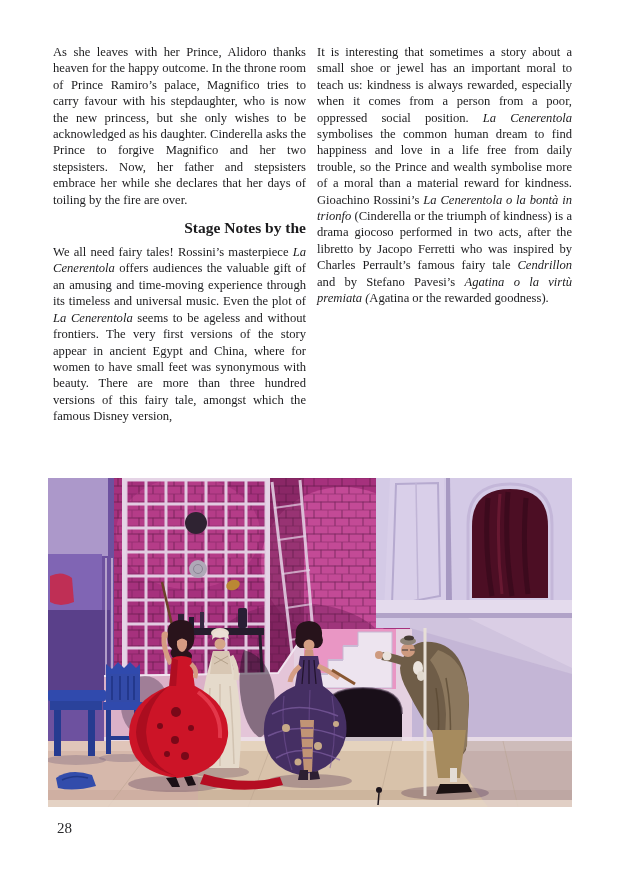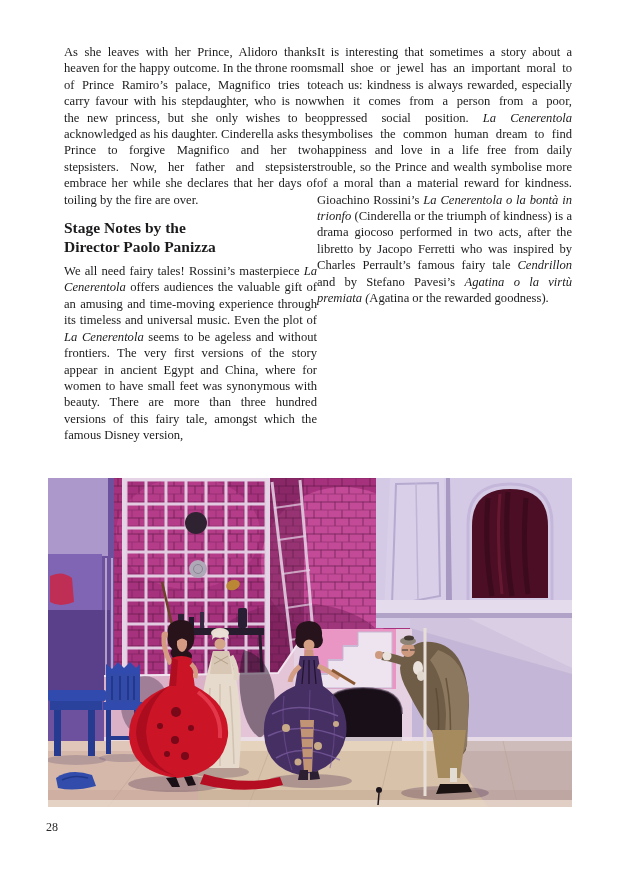--- a/index.html
+++ b/index.html
@@ -10,35 +10,35 @@
     font-family:"Liberation Serif","DejaVu Serif",serif;
     color:#1b1b1d;
     overflow:hidden;
   }
   .page{position:absolute;inset:0;}
   .col{
     position:absolute;top:44px;
     font-size:12.6px;line-height:16.4px;
     text-align:justify;
   }
-  .col-left{left:64px;width:253px;}
+  .col-left{left:53px;width:253px;}
   .col-right{left:317px;width:255px;}
   .para{margin:0 0 6px 0;}
   .para em{}
   .heading{
     font-size:15.5px;line-height:19px;font-weight:bold;
-    text-align:left;margin:10px 0 7px 0;
+    text-align:right;margin:10px 0 7px 0;
   }
   .photo-wrap{
     position:absolute;left:48px;top:478px;width:524px;height:329px;
   }
   .photo-wrap svg{display:block;}
   .page-number{
-    position:absolute;left:46px;top:820px;
-    font-size:12px;color:#2a2a2c;
+    position:absolute;left:57px;top:820px;
+    font-size:15px;color:#2a2a2c;
   }
   
   .svgf-brick{fill:var(--p-brick_magenta,#a8327e);}
   .svgf-wall{fill:var(--p-wall_lavender,#d8d2ec);}
   .svgf-curtain{fill:var(--p-curtain_red,#4a0e22);}
   .svgf-floor{fill:var(--p-floor_beige,#dcc9ad);}
   .svgf-red{fill:var(--p-dress_red,#d01425);}
   .svgf-purple{fill:var(--p-dress_purple,#433063);}
   .svgf-white{fill:var(--p-dress_white,#eae2d0);}
   .svgf-brown{fill:var(--p-costume_brown,#6f6047);}
@@ -49,21 +49,20 @@
 <body>
 
 <div class="page">
 
   <div class="col col-left">
     <div>
         <p class="para"><span>As she leaves with her Prince, Alidoro thanks heaven for the happy outcome. In the throne room of Prince Ramiro’s palace, Magnifico tries to carry favour with his stepdaughter, who is now the new princess, but she only wishes to be acknowledged as his daughter. Cinderella asks the Prince to forgive Magnifico and her two stepsisters. Now, her father and stepsisters embrace her while she declares that her days of toiling by the fire are over.</span></p>
       </div>
     <h2 class="heading">
       <span>Stage Notes by the</span><br>
-      <span>Director Paolo Panizza</span>
     </h2>
     <div>
         <p class="para"><span>We all need fairy tales! Rossini’s masterpiece </span><em>La Cenerentola</em><span> offers audiences the valuable gift of an amusing and time-moving experience through its timeless and universal music. Even the plot of </span><em>La Cenerentola</em><span> seems to be ageless and without frontiers. The very first versions of the story appear in ancient Egypt and China, where for women to have small feet was synonymous with beauty. There are more than three hundred versions of this fairy tale, amongst which the famous Disney version,</span></p>
       </div>
   </div>
 
   <div class="col col-right">
     <div>
         <p class="para"><span>It is interesting that sometimes a story about a small shoe or jewel has an important moral to teach us: kindness is always rewarded, especially when it comes from a person from a poor, oppressed social position. </span><em>La Cenerentola</em><span> symbolises the common human dream to find happiness and love in a life free from daily trouble, so the Prince and wealth symbolise more of a moral than a material reward for kindness.  Gioachino Rossini’s </span><em>La Cenerentola o la bontà in trionfo</em><span> (Cinderella or the triumph of kindness) is a drama giocoso performed in two acts, after the libretto by Jacopo Ferretti who was inspired by Charles Perrault’s famous fairy tale </span><em>Cendrillon</em><span> and by Stefano Pavesi’s </span><em>Agatina o la virtù premiata (</em><span>Agatina or the rewarded goodness).</span></p>
       </div>

